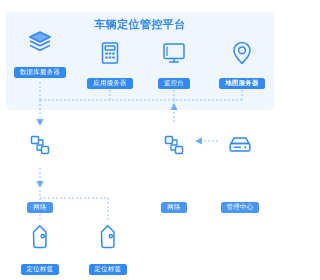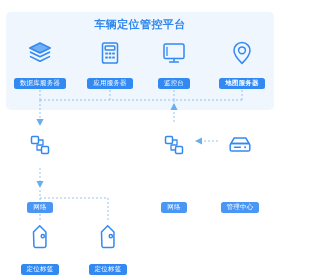--- a/index.html
+++ b/index.html
@@ -122,21 +122,21 @@
     <polygon class="arrowfill" points="195,141 202,137.4 202,144.6"></polygon>
 
     <path class="dash" d="M40,168 L40,182"></path>
     <polygon class="arrowfill" points="40,188 36.4,181 43.6,181"></polygon>
     <path class="dash" d="M40,190 L40,198"></path>
     <path class="dash" d="M40,198 L108,198"></path>
     <path class="dash" d="M40,198 L40,222"></path>
     <path class="dash" d="M108,198 L108,222"></path>
   </svg>
 
-  <div class="node" style="left:8px; top:36px;">
+  <div class="node" style="left:8px; top:25px;">
     <div class="glyph">
       <svg width="26" height="26" viewBox="0 0 26 26">
         <g fill="none" stroke="#3389f2" stroke-width="1.6" stroke-linejoin="round" stroke-linecap="round">
           <path d="M13,3 L23.2,8 L13,13 L2.8,8 Z" fill="#6fb0f5" stroke="#3389f2"></path>
           <path d="M3.6,12.2 L13,16.8 L22.4,12.2"></path>
           <path d="M3.6,16.6 L13,21.2 L22.4,16.6"></path>
         </g>
       </svg>
     </div>
     <span class="cap">数据库服务器</span>

